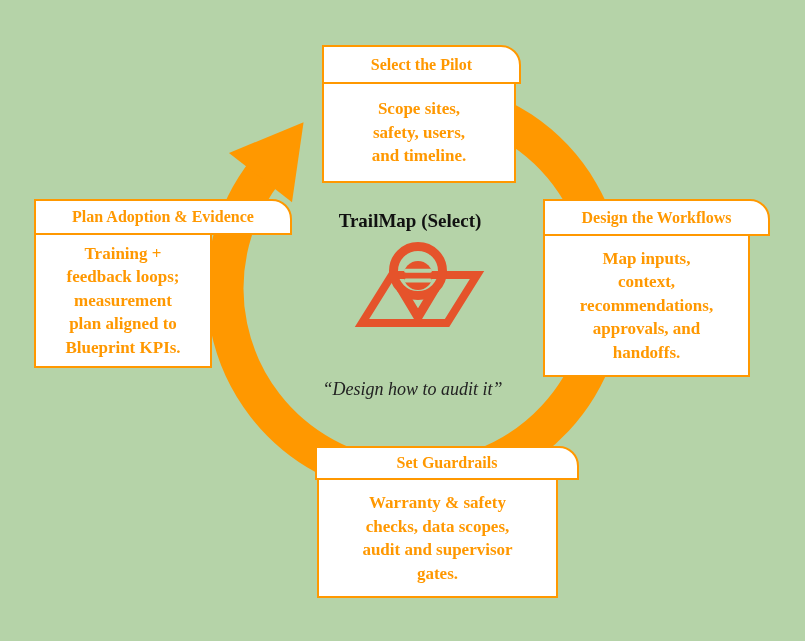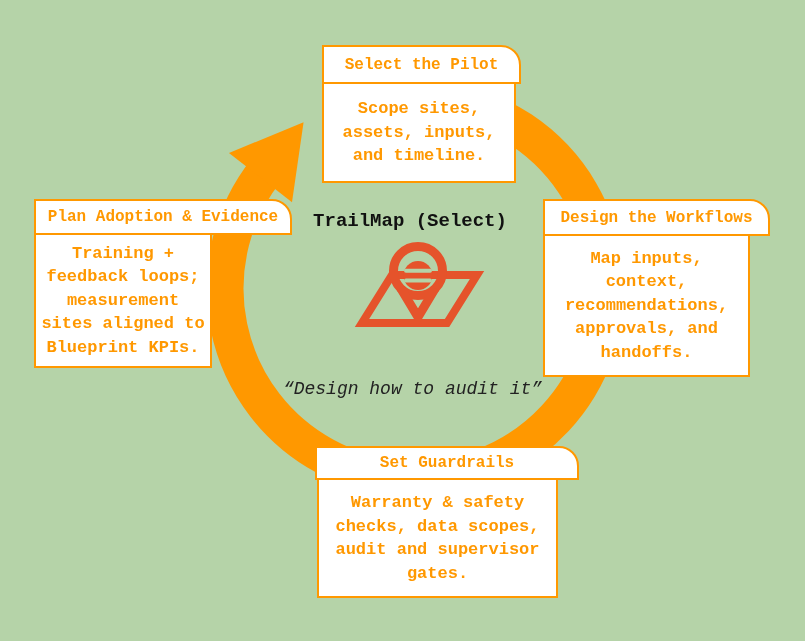--- a/index.html
+++ b/index.html
@@ -3,21 +3,21 @@
 <meta charset="utf-8">
 <style>
   * { margin: 0; padding: 0; box-sizing: border-box; }
   html, body { width: 805px; height: 641px; }
   .canvas {
     position: relative;
     width: 805px;
     height: 641px;
     background: #B5D3A8;
     overflow: hidden;
-    font-family: Liberation Mono, monospace;
+    font-family: Liberation Serif, serif;
   }
   .ring-svg { position: absolute; left: 0; top: 0; z-index: 1; }
   .stage { position: absolute; z-index: 2; }
   .stage-title {
     background: #FFFFFF;
     border: 2px solid #FF9800;
     border-radius: 0 20px 0 0;
     color: #FF9800;
     font-weight: bold;
     font-size: 16px;
@@ -87,21 +87,21 @@
 <div class="canvas">
 
   <svg class="ring-svg" width="805" height="641" viewBox="0 0 805 641">
     <path d="M 448.7 100.8 A 190.6 190.6 0 1 1 265.4 171.2" fill="none" stroke="#FF9800" stroke-width="37"></path>
     <polygon points="-8,-40 62,0 -8,40" transform="translate(265.4,171.2) rotate(-52)" fill="#FF9800"></polygon>
   </svg>
 
   <div class="stage stage-top">
     <div class="stage-title">Select the Pilot</div>
     <div class="stage-body">Scope sites,
-assets, inputs,
+safety, users,
 and timeline.</div>
   </div>
 
   <div class="stage stage-bottom">
     <div class="stage-title">Set Guardrails</div>
     <div class="stage-body">Warranty &amp; safety
 checks, data scopes,
 audit and supervisor
 gates.</div>
   </div>
@@ -113,21 +113,21 @@
 recommendations,
 approvals, and
 handoffs.</div>
   </div>
 
   <div class="stage stage-left">
     <div class="stage-title">Plan Adoption &amp; Evidence</div>
     <div class="stage-body">Training +
 feedback loops;
 measurement
-sites aligned to
+plan aligned to
 Blueprint KPIs.</div>
   </div>
 
   <div class="center-title">TrailMap (Select)</div>
 
   <svg class="logo-svg" width="150" height="118" viewBox="0 0 150 118">
 
     <polygon points="12,91 97,91 127,43 42,43" fill="none" stroke="#E5532B" stroke-width="8" stroke-linejoin="miter"></polygon>
 
     <circle cx="68" cy="39" r="24.5" fill="none" stroke="#E5532B" stroke-width="9"></circle>

